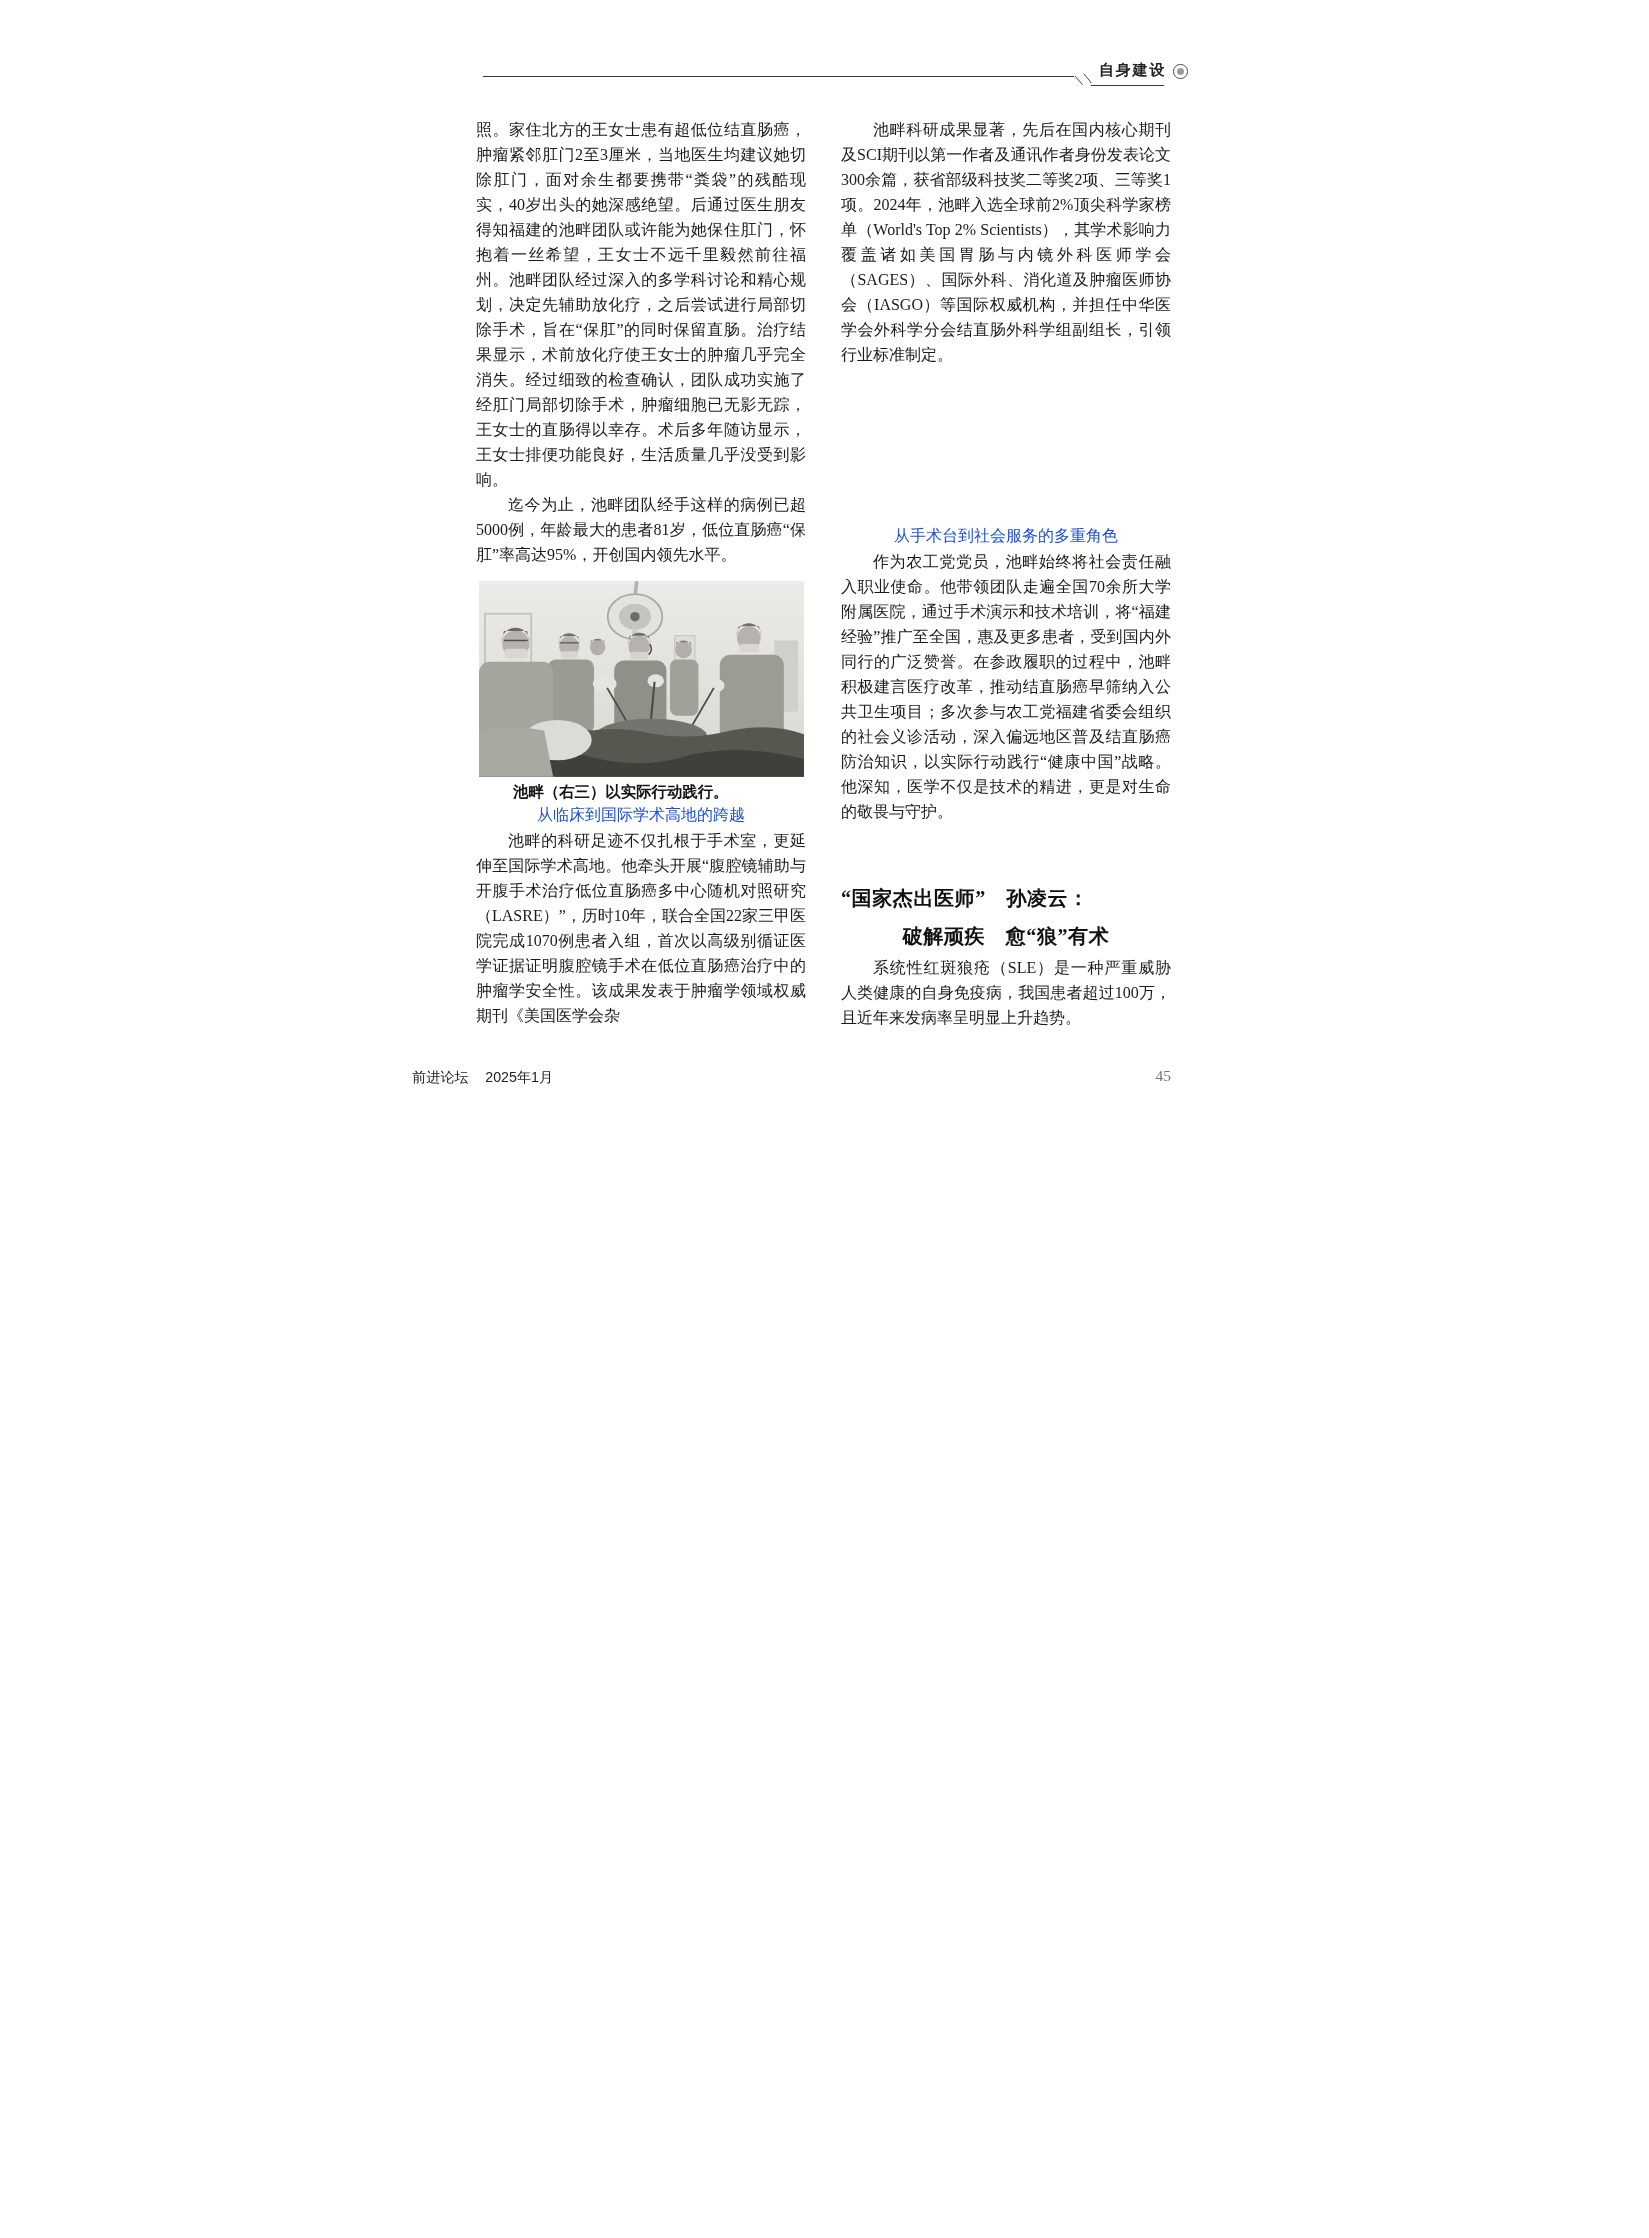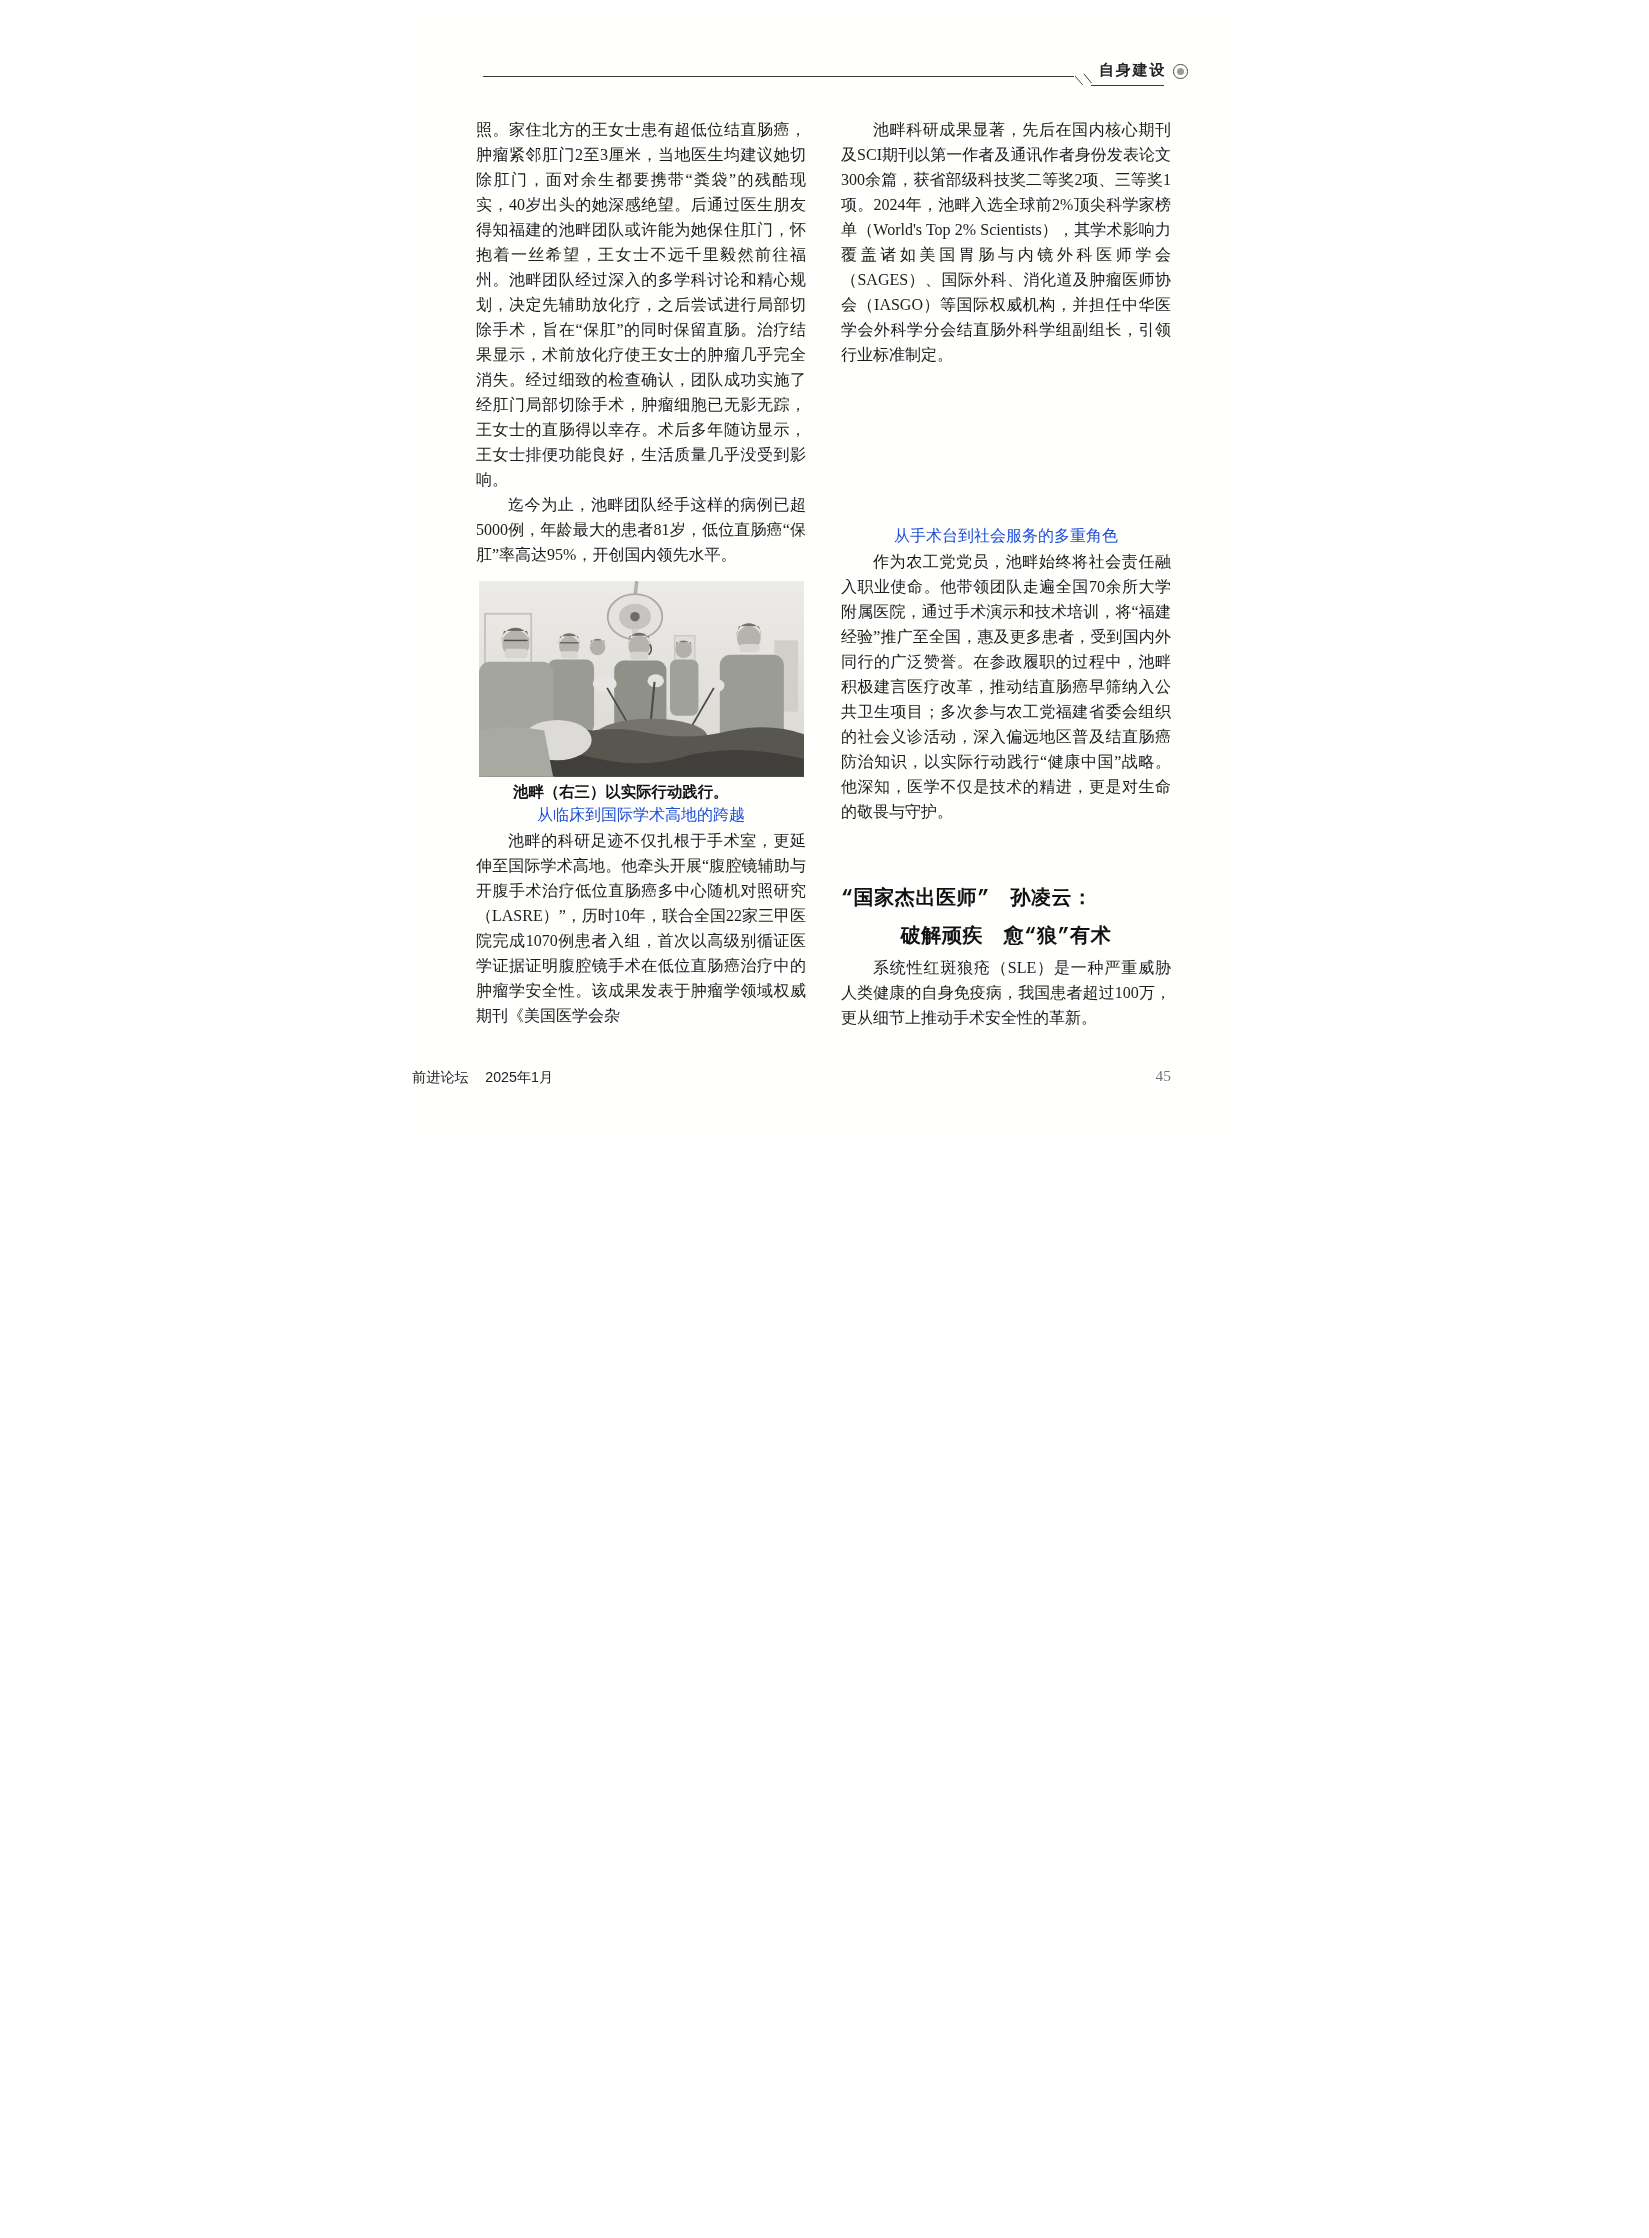--- a/index.html
+++ b/index.html
@@ -41,21 +41,21 @@
   .photo-fig { margin:6.5px 0 0 3px; width:325px; height:196px; }
   .photo-fig svg { display:block; width:325px; height:196px; }
   .caption {
     margin-top:5.3px; padding-left:37px; height:19px;
     font-size:15.4px; line-height:19px; font-weight:600; color:#141414;
   }
   .l-subhead { margin-top:1.2px; height:25.5px; }
   .r-subhead { height:25.5px; }
   
   .a2-t1, .a2-t2 {
-    font-family:Liberation Mono, monospace;
+    font-family:Liberation Serif, serif;
     font-weight:900; font-size:20px; line-height:27px; color:#111;
     letter-spacing:0.6px; margin:0;
   }
   .a2-t1 { margin-top:31px; }
   .a2-t2 { margin-top:11.3px; text-align:center; }
   .rp4 { margin-top:5.3px; }
   
   .footer-center {
     position:absolute; left:0; top:1052px; width:100%;
     font-size:14.2px; line-height:18px; color:#222;
@@ -174,21 +174,21 @@
     </div>
     <div class="subhead r-subhead">从手术台到社会服务的多重角色</div>
     <div class="block rp3">
       <p class="ind">作为农工党党员，池畔始终将社会责任融入职业使命。他带领团队走遍全国70余所大学附属医院，通过手术演示和技术培训，将“福建经验”推广至全国，惠及更多患者，受到国内外同行的广泛赞誉。在参政履职的过程中，池畔积极建言医疗改革，推动结直肠癌早筛纳入公共卫生项目；多次参与农工党福建省委会组织的社会义诊活动，深入偏远地区普及结直肠癌防治知识，以实际行动践行“健康中国”战略。他深知，医学不仅是技术的精进，更是对生命的敬畏与守护。</p>
     </div>
 
     <h2 class="a2-t1">“国家杰出医师”　孙凌云：</h2>
     <h2 class="a2-t2">破解顽疾　愈“狼”有术</h2>
 
     <div class="block rp4">
-      <p class="ind">系统性红斑狼疮（SLE）是一种严重威胁人类健康的自身免疫病，我国患者超过100万，更从细节上推动手术安全性的革新。</p>
+      <p class="ind">系统性红斑狼疮（SLE）是一种严重威胁人类健康的自身免疫病，我国患者超过100万，且近年来发病率呈明显上升趋势。</p>
     </div>
   </div>
 
   <div class="footer-center">
     <span>前进论坛</span><span class="sp"></span><span>2025年1月</span>
   </div>
   <div class="page-num">45</div>
 
 </div>
 

